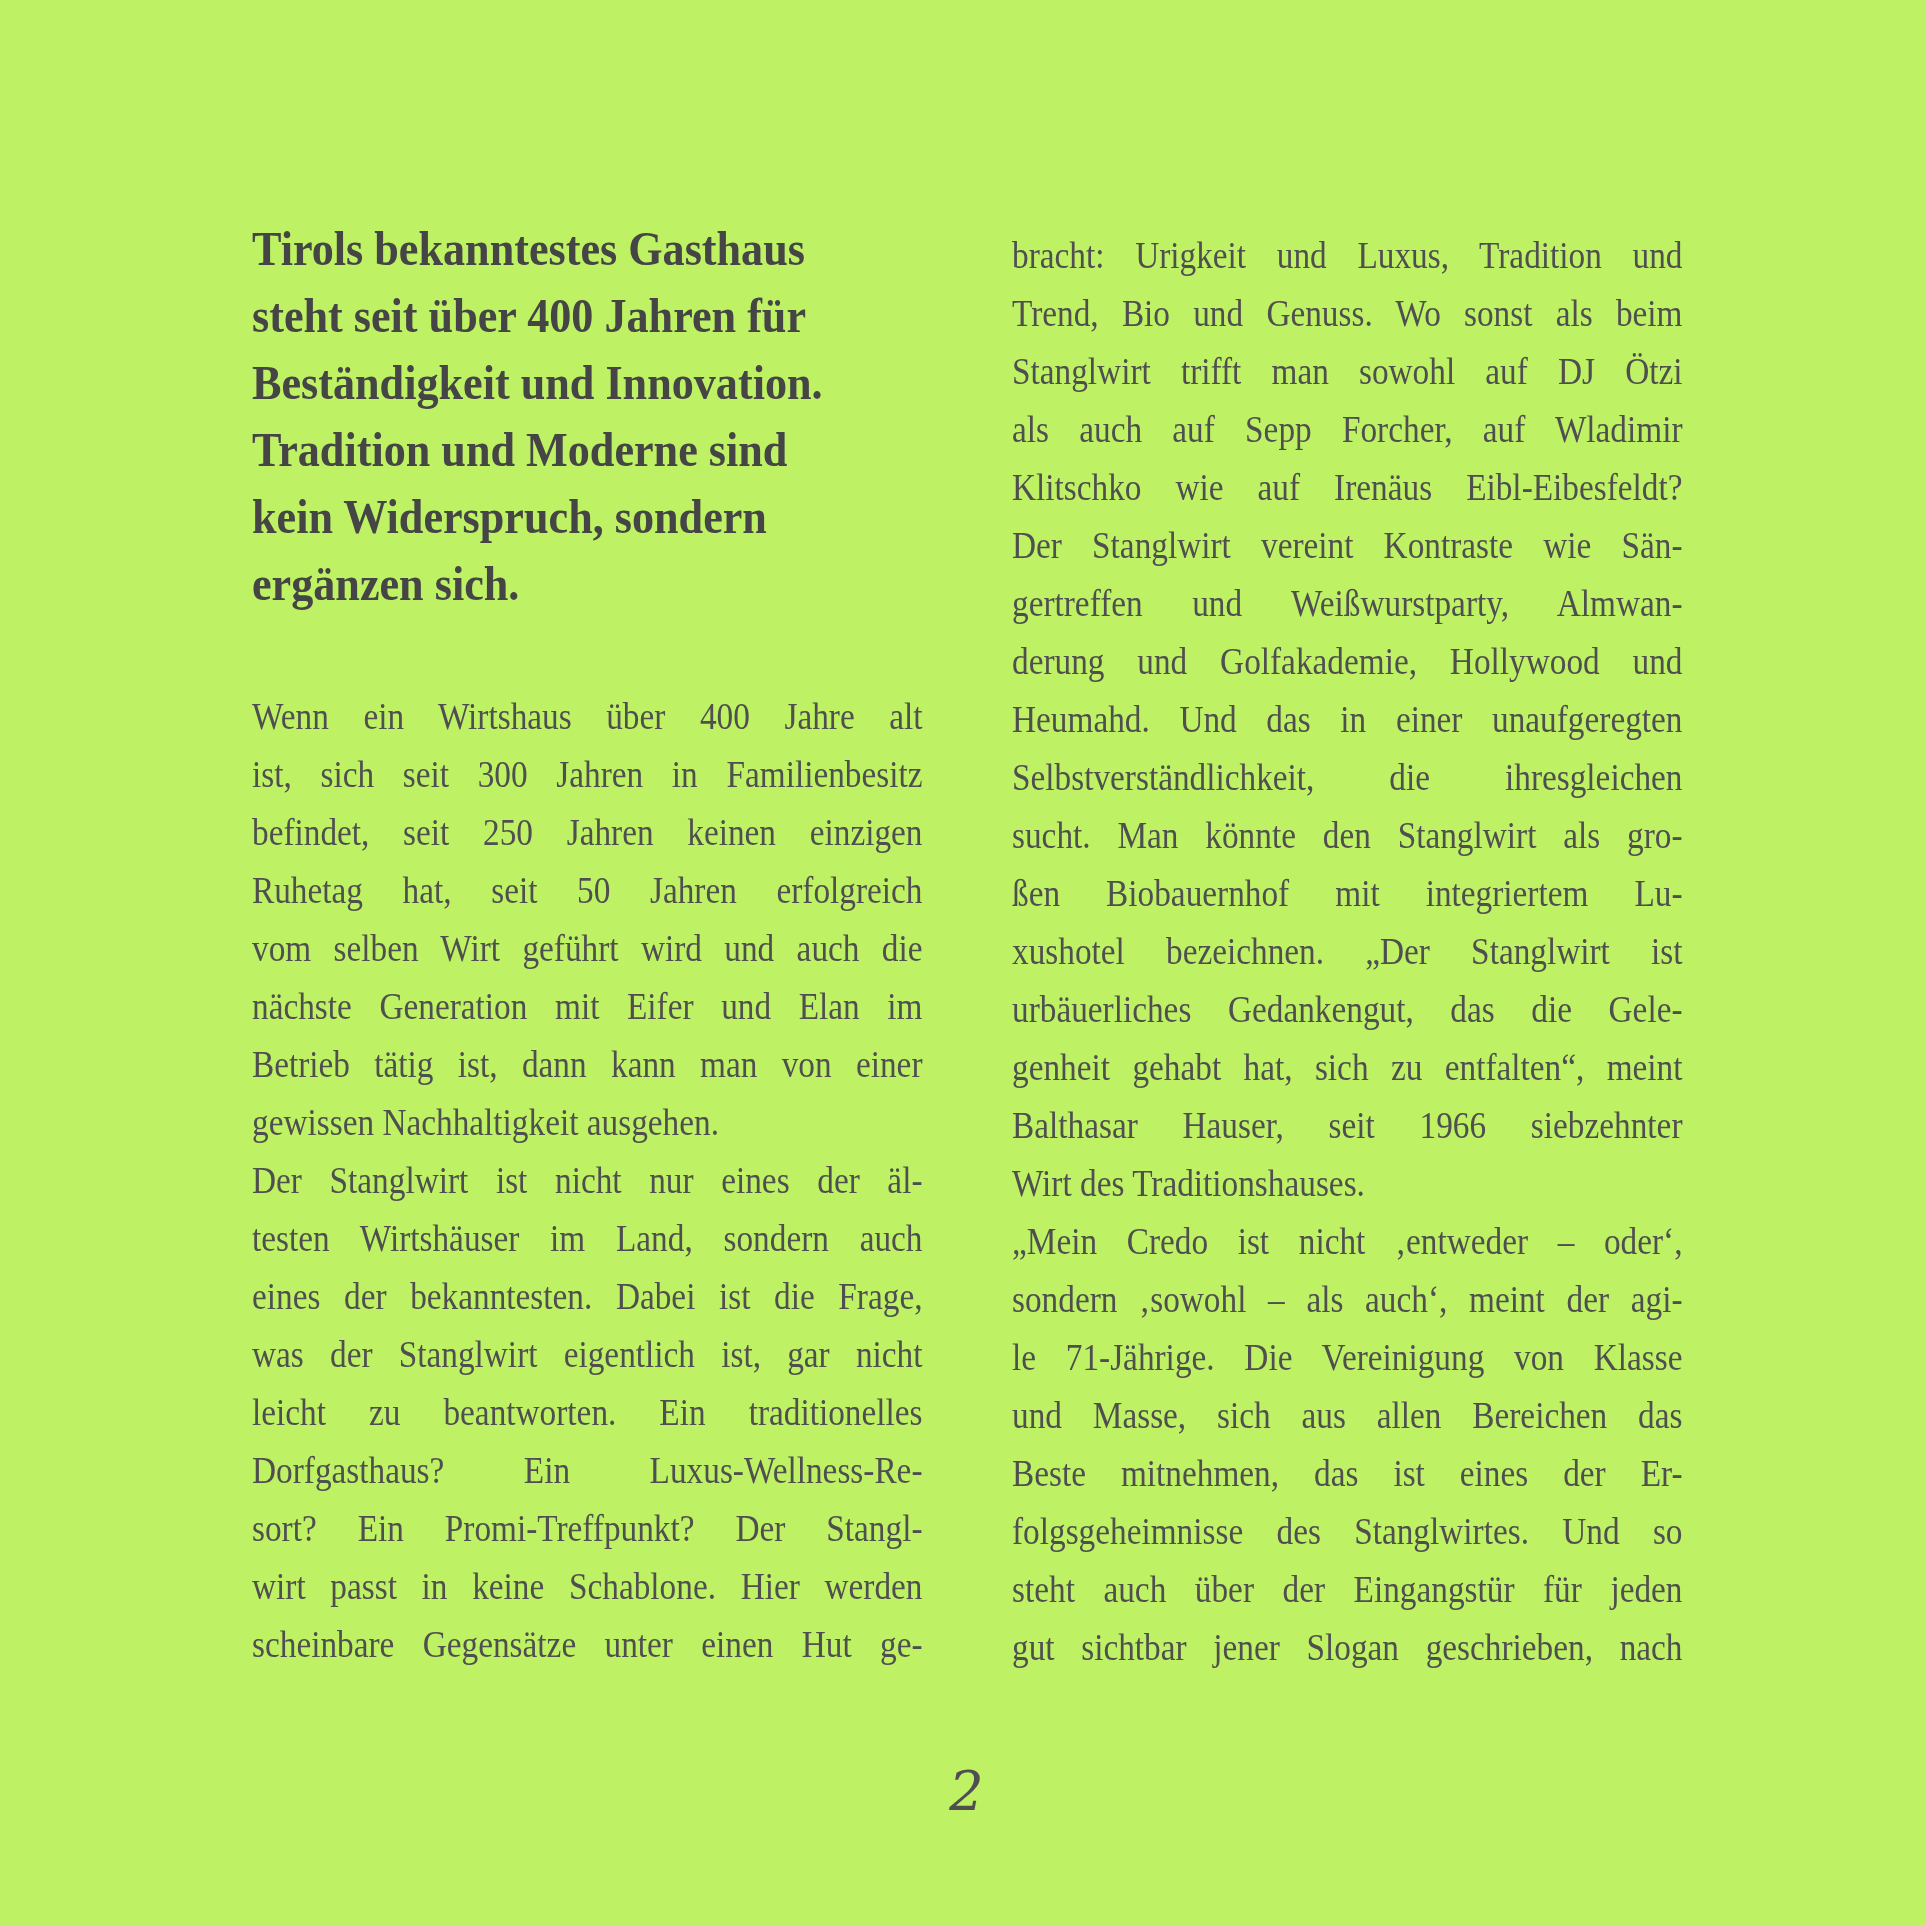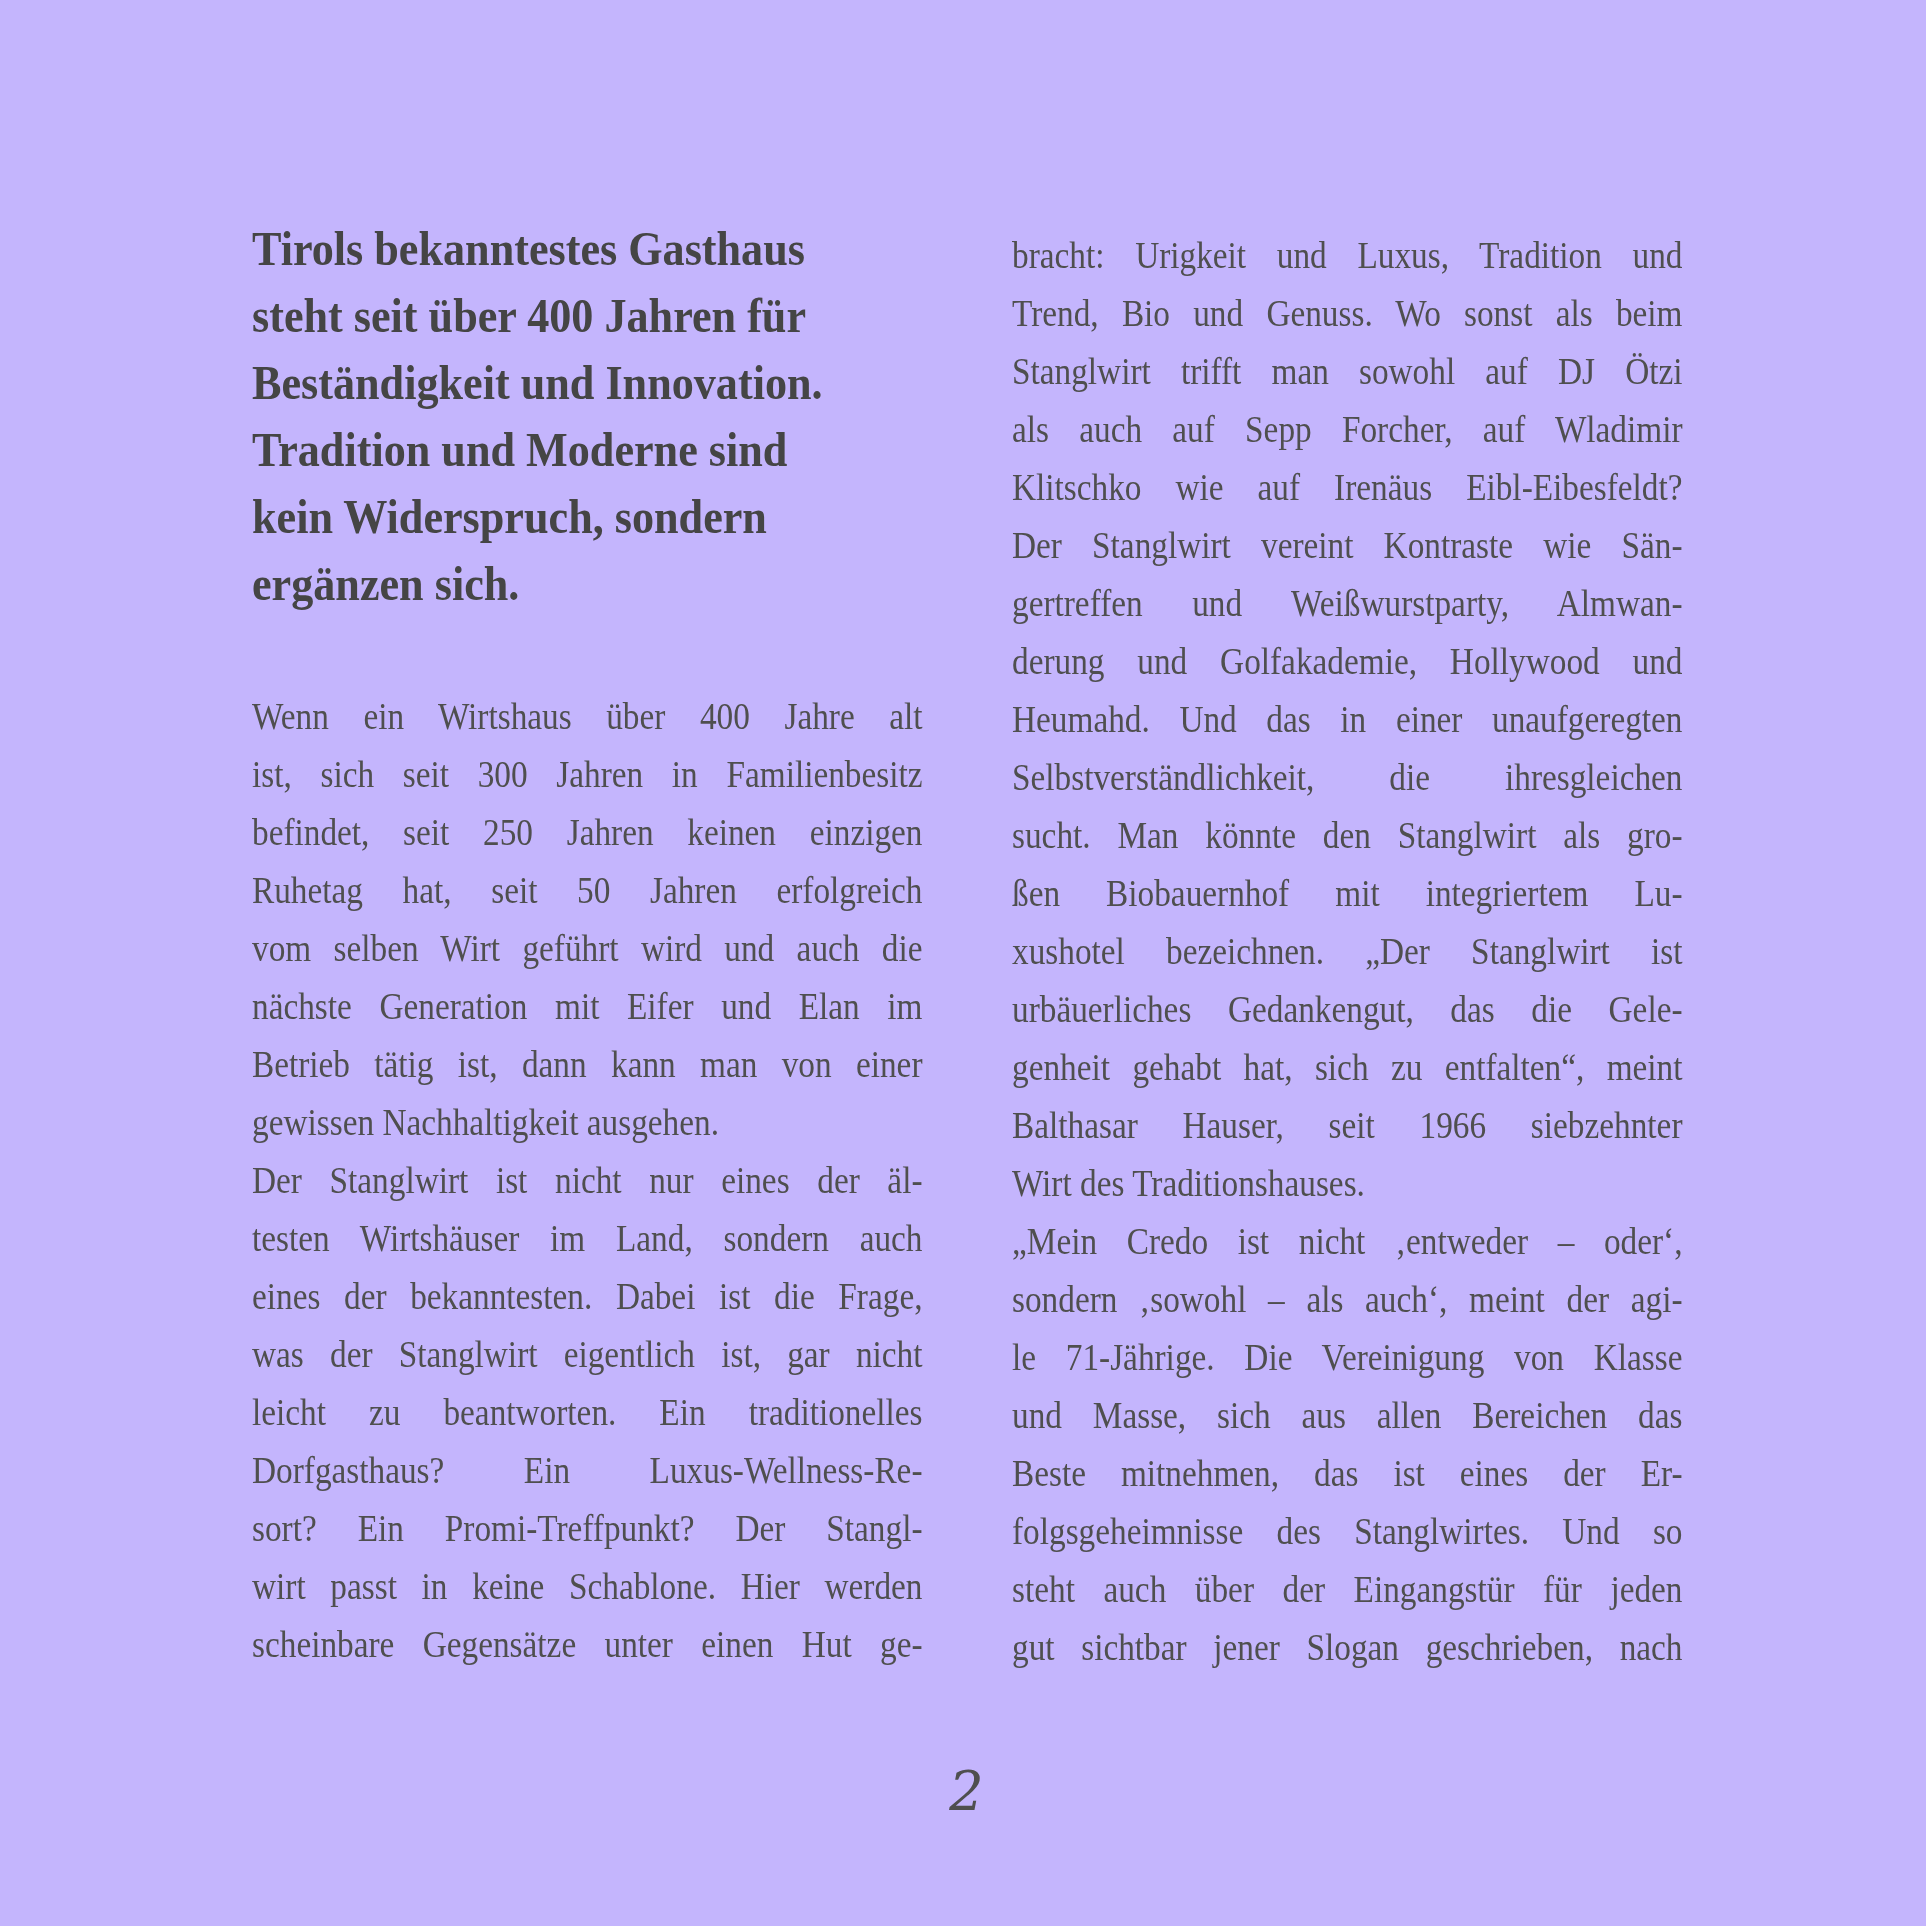--- a/index.html
+++ b/index.html
@@ -4,21 +4,21 @@
 <style>
   html, body {
     margin: 0;
     padding: 0;
     background: #ffffff;
   }
   #page {
     position: relative;
     width: 1926px;
     height: 1926px;
-    background: #c4b5fd;
+    background: #bef264;
     overflow: hidden;
     font-family: "Liberation Serif", "DejaVu Serif", serif;
   }
   #headline {
     position: absolute;
     left: 252px;
     top: 215px;
     font-size: 48px;
     font-weight: bold;
     line-height: 67px;

